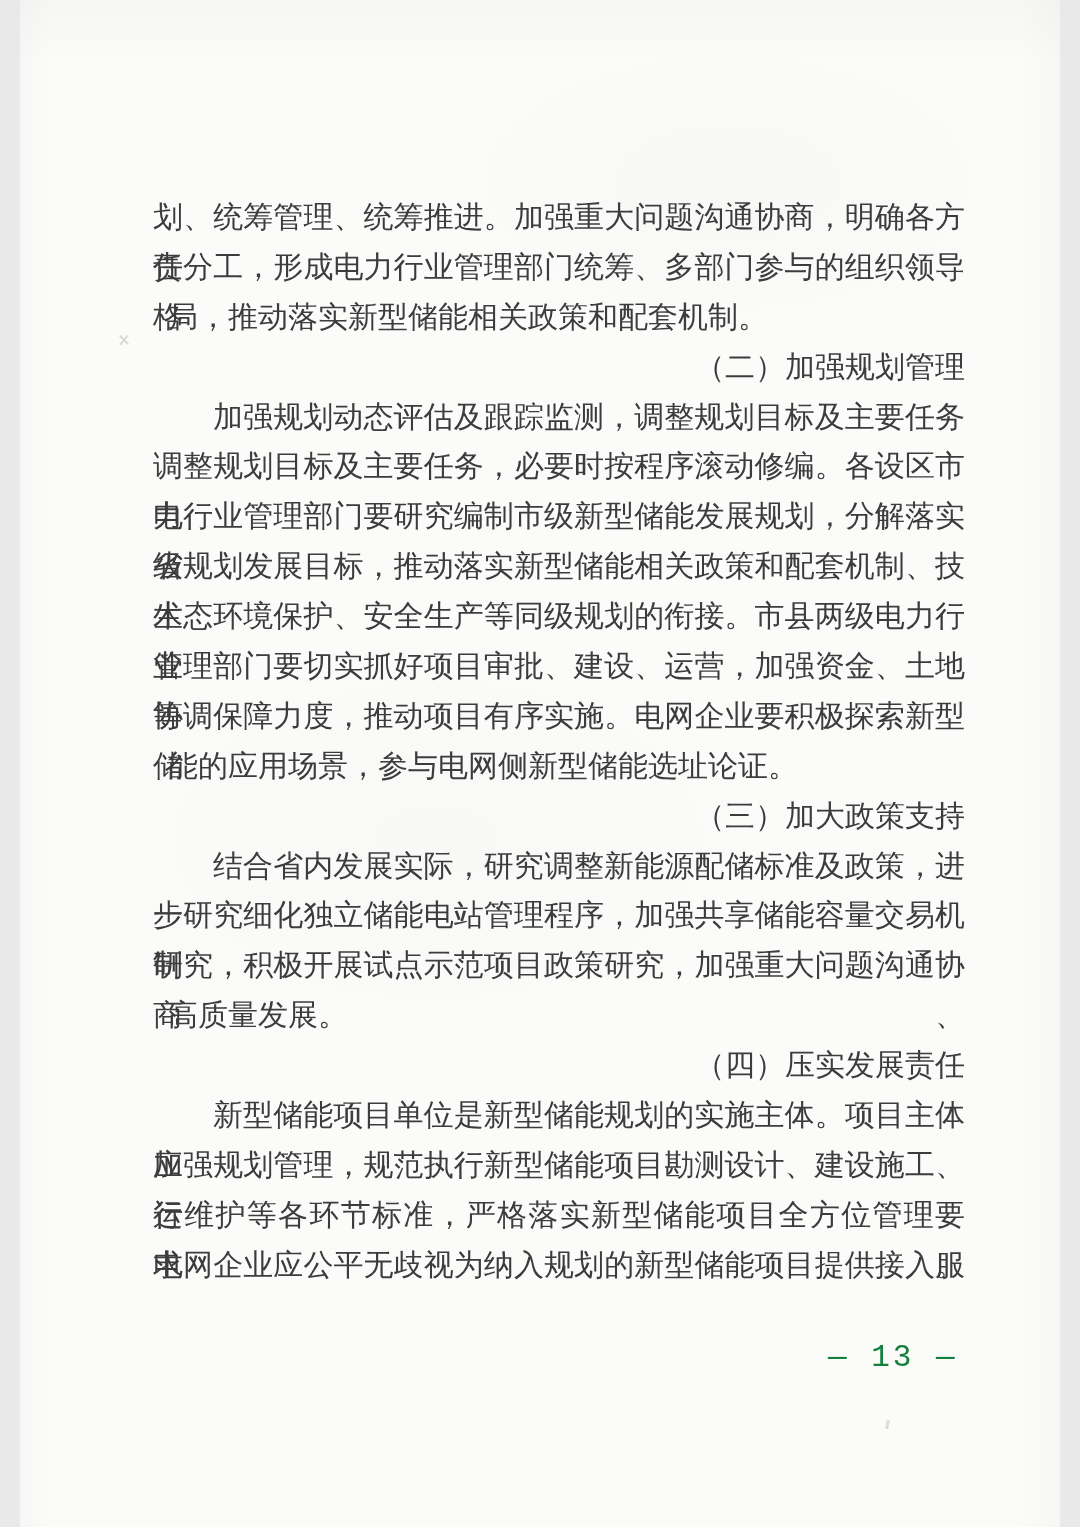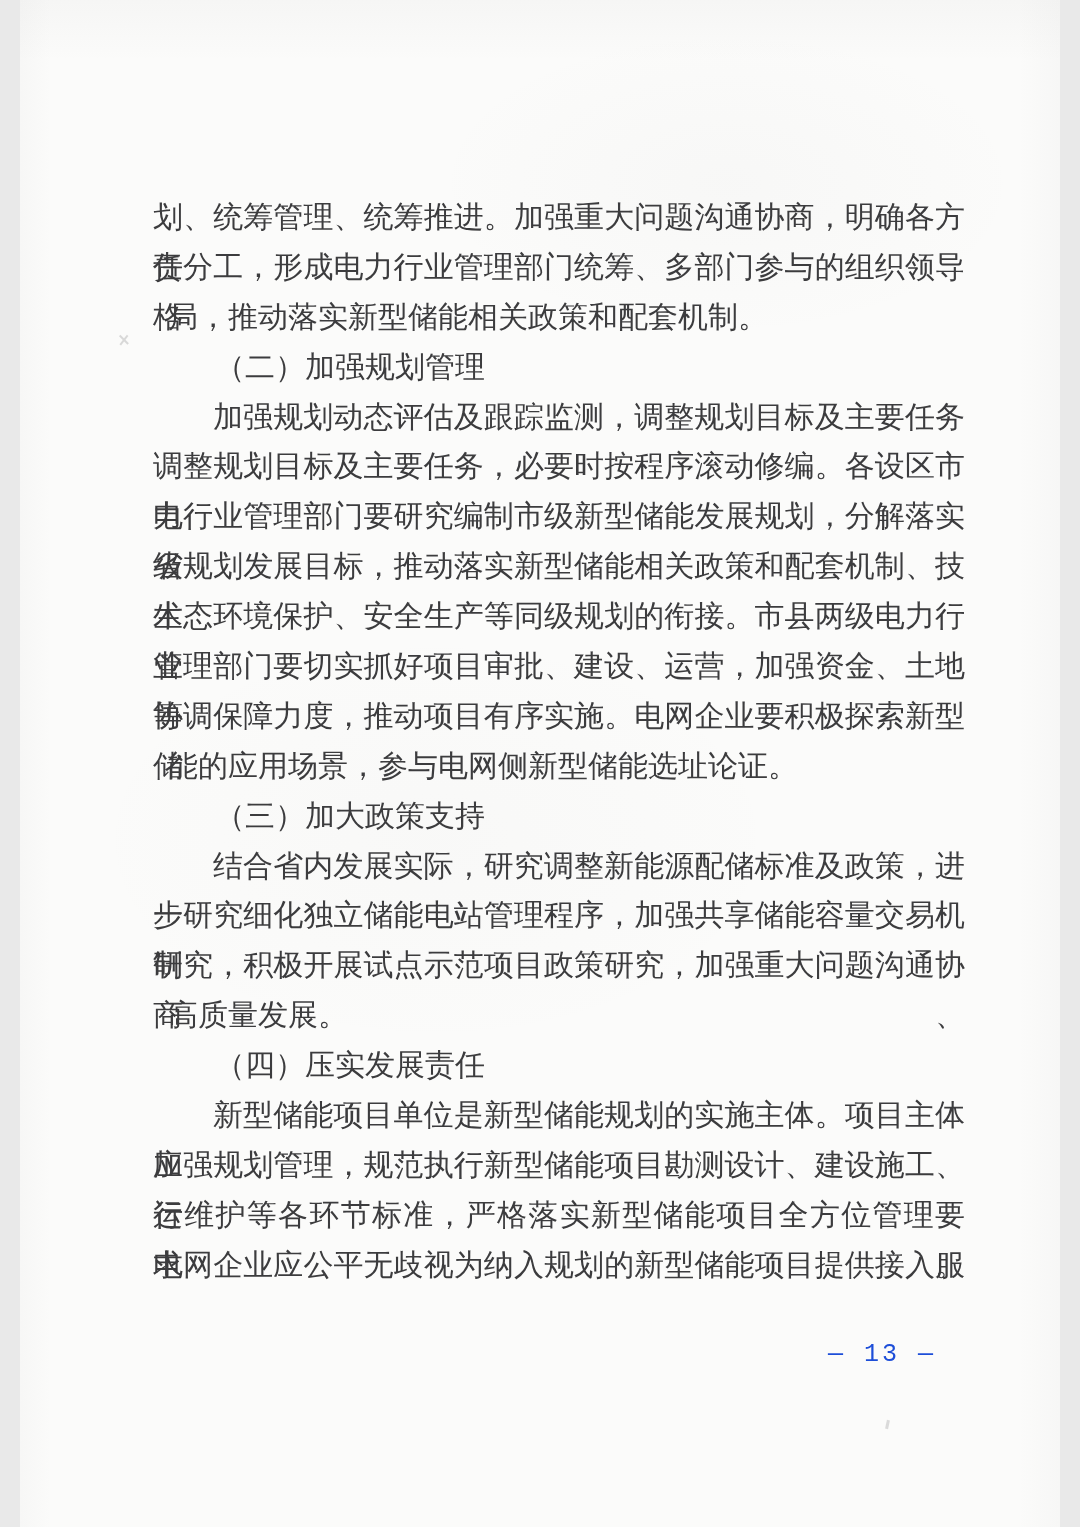--- a/index.html
+++ b/index.html
@@ -45,33 +45,33 @@
   .para{
     text-indent:60px;
     text-align:justify;
     text-align-last:justify;
     white-space:normal;
     word-break:break-all;
   }
   
   .head{
     text-indent:62px;
-    text-align:left;
+    text-align:right;
   }
   
   .end{
     text-align:left;
     margin-left:15px;
   }
   .page-number{
     position:absolute;
     left:808px;top:1340px;
-    font-size:25px;
+    font-size:31px;
     letter-spacing:3px;
-    color:#1d4ed8;
+    color:#15803d;
     white-space:nowrap;
   }
   .artifact-x{
     position:absolute;
     left:98px;top:334px;
     width:12px;height:12px;
     opacity:.35;
   }
   .artifact-x::before,.artifact-x::after{
     content:"";position:absolute;left:5px;top:0;

